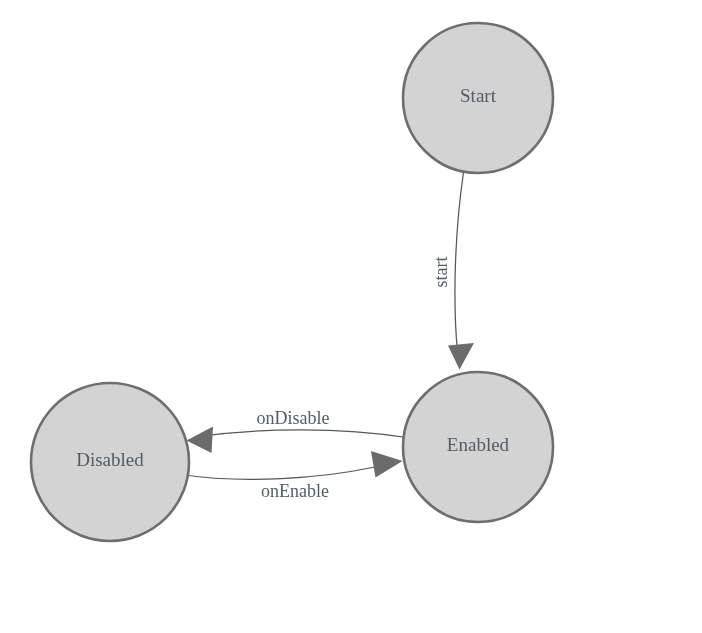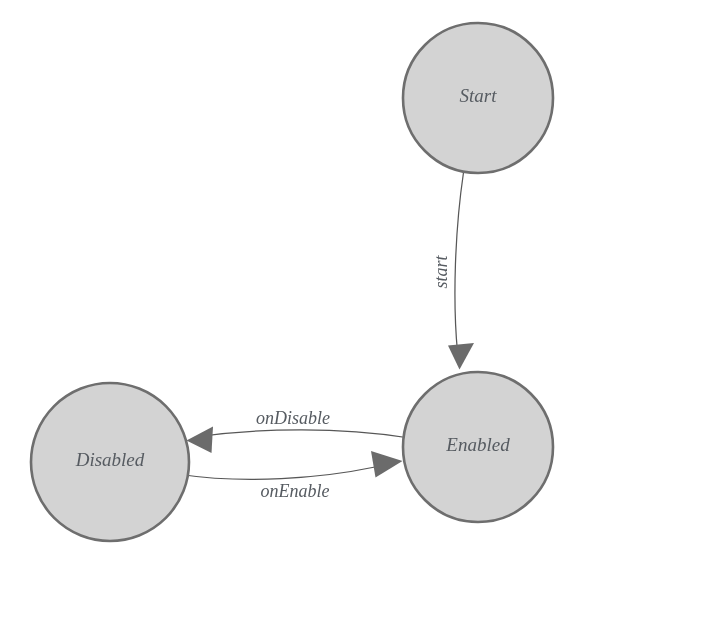--- a/index.html
+++ b/index.html
@@ -12,21 +12,20 @@
     width: 702px;
     height: 633px;
     overflow: hidden;
     font-family: "Liberation Serif", "DejaVu Serif", serif;
   }
   #diagram-canvas {
     position: relative;
     width: 702px;
     height: 633px;
     background: #ffffff;
-    font-style: italic;
   }
   #diagram-svg {
     position: absolute;
     top: 0;
     left: 0;
     width: 702px;
     height: 633px;
     display: block;
   }
   .node-circle {

